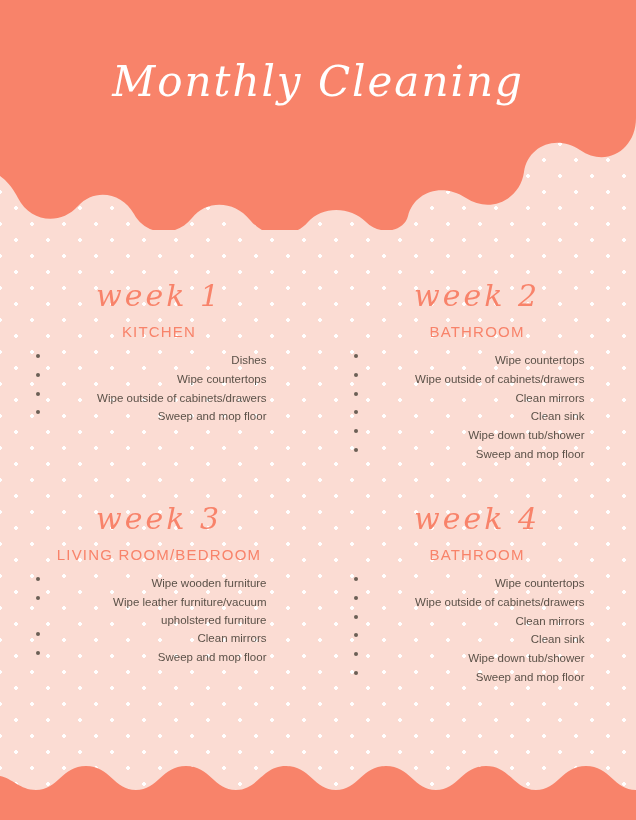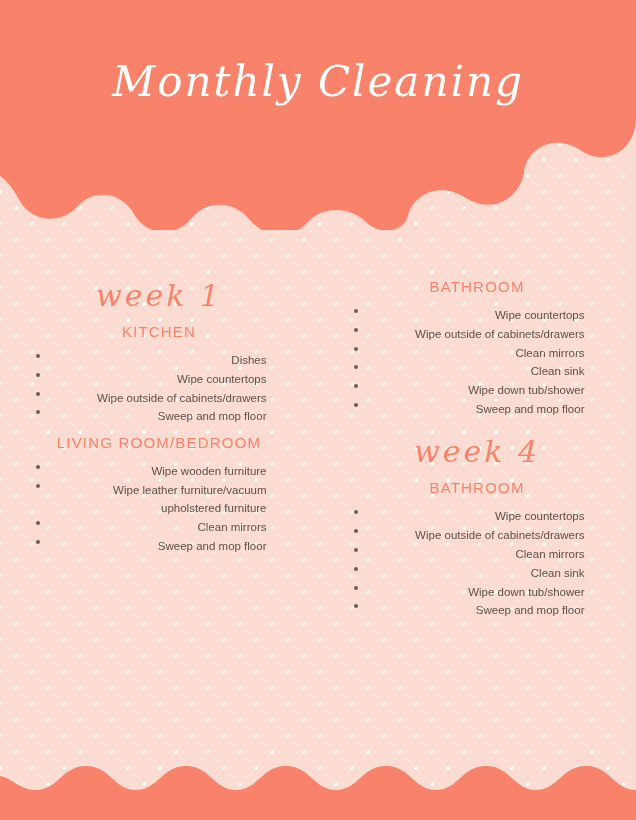--- a/index.html
+++ b/index.html
@@ -77,21 +77,21 @@
 
   
   #weeks {
     position: absolute;
     left: 0;
     top: 278px;
     width: 636px;
     display: grid;
     grid-template-columns: 1fr 1fr;
     grid-template-rows: auto auto;
-    row-gap: 7px;
+    row-gap: 36px;
   }
   .week-block {
     text-align: center;
     padding: 0 24px;
   }
   .week-title {
     font-family: "DejaVu Serif", serif;
     font-style: italic;
     font-size: 30px;
     color: #F8836A;
@@ -165,32 +165,34 @@
       <h3 class="room-title">KITCHEN</h3>
       <ul class="task-list">
         <li class="task-item"><span class="bullet"></span><span>Dishes</span></li>
         <li class="task-item"><span class="bullet"></span><span>Wipe countertops</span></li>
         <li class="task-item"><span class="bullet"></span><span>Wipe outside of cabinets/drawers</span></li>
         <li class="task-item"><span class="bullet"></span><span>Sweep and mop floor</span></li>
       </ul>
     </div>
 
     <div class="week-block">
+      <h2 class="week-title">week 2</h2>
       <h3 class="room-title">BATHROOM</h3>
       <ul class="task-list">
         <li class="task-item"><span class="bullet"></span><span>Wipe countertops</span></li>
         <li class="task-item"><span class="bullet"></span><span>Wipe outside of cabinets/drawers</span></li>
         <li class="task-item"><span class="bullet"></span><span>Clean mirrors</span></li>
         <li class="task-item"><span class="bullet"></span><span>Clean sink</span></li>
         <li class="task-item"><span class="bullet"></span><span>Wipe down tub/shower</span></li>
         <li class="task-item"><span class="bullet"></span><span>Sweep and mop floor</span></li>
       </ul>
     </div>
 
     <div class="week-block">
+      <h2 class="week-title">week 3</h2>
       <h3 class="room-title">LIVING ROOM/BEDROOM</h3>
       <ul class="task-list">
         <li class="task-item"><span class="bullet"></span><span>Wipe wooden furniture</span></li>
         <li class="task-item"><span class="bullet"></span><span>Wipe leather furniture/vacuum upholstered furniture</span></li>
         <li class="task-item"><span class="bullet"></span><span>Clean mirrors</span></li>
         <li class="task-item"><span class="bullet"></span><span>Sweep and mop floor</span></li>
       </ul>
     </div>
 
     <div class="week-block">

